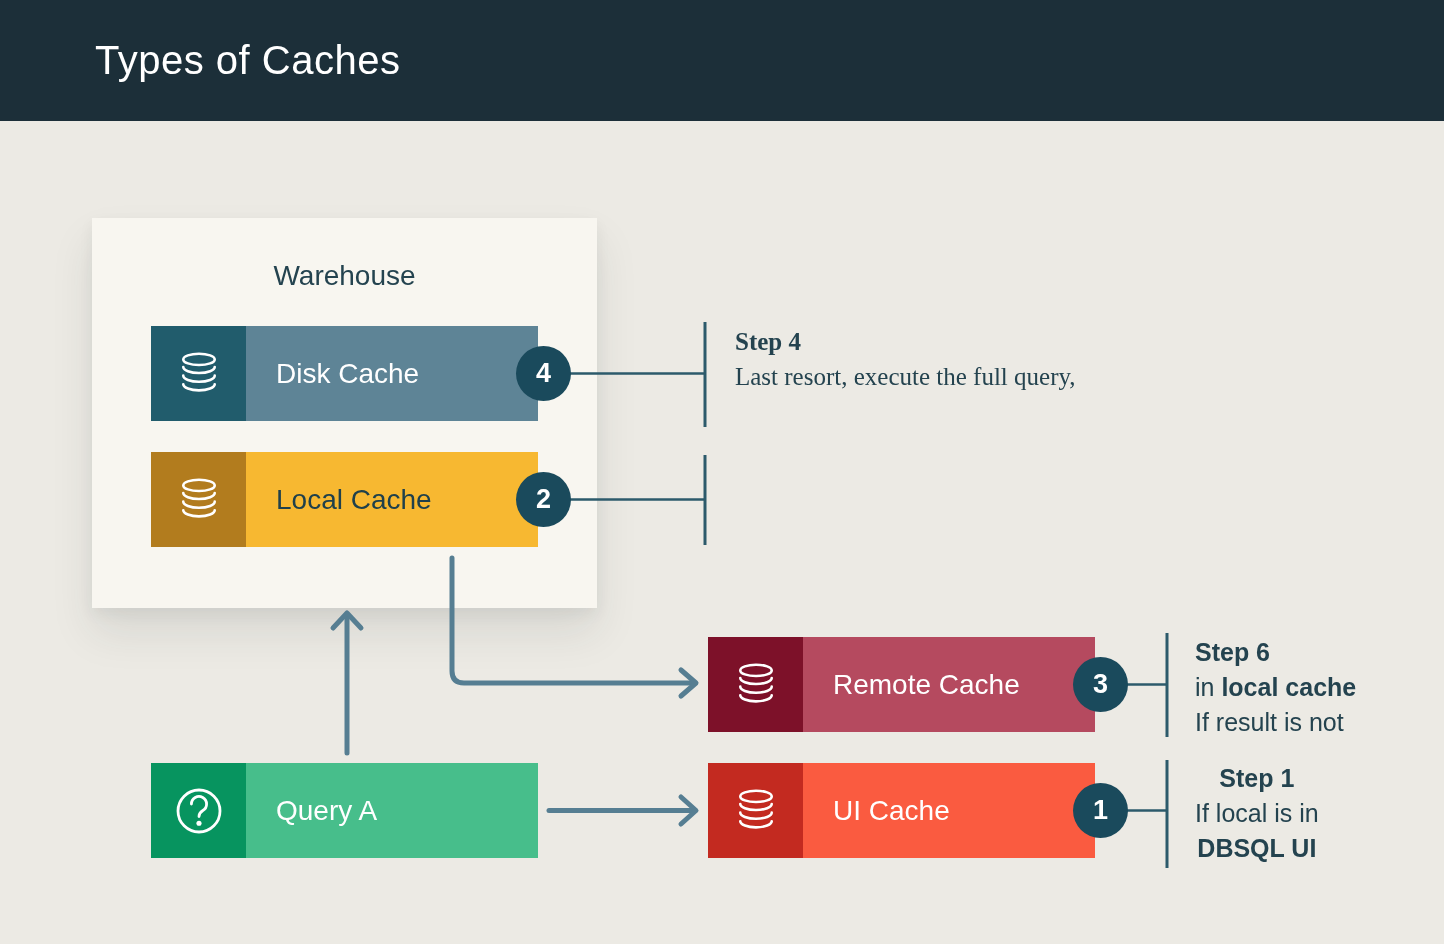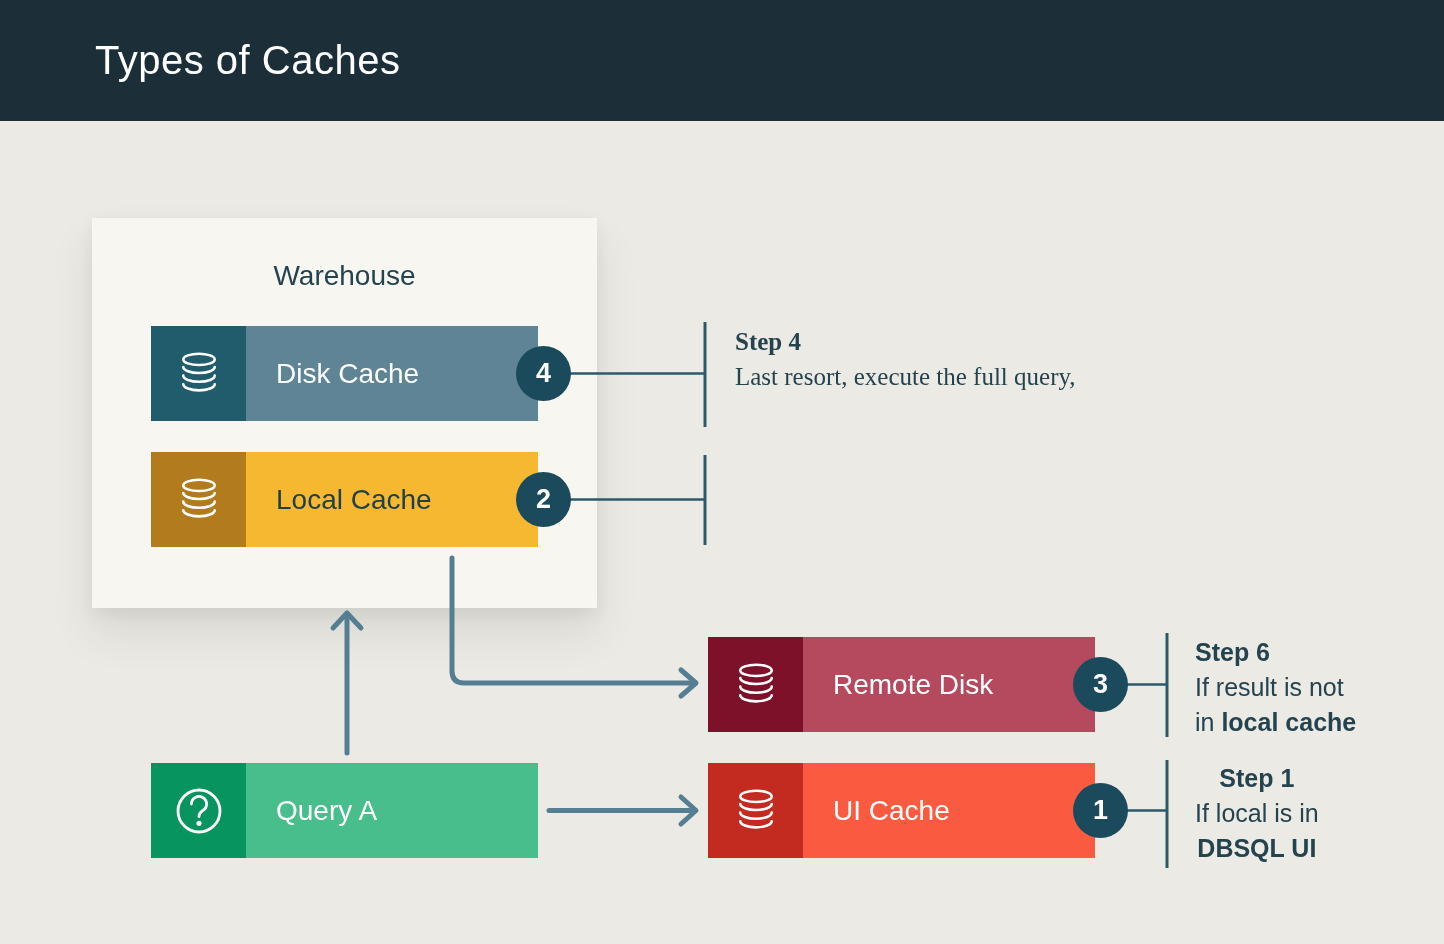--- a/index.html
+++ b/index.html
@@ -121,21 +121,21 @@
 
   <div class="bar bar-remote">
     <div class="iconbox">
       <svg width="52" height="52" viewBox="0 0 48 48">
         <ellipse class="wicon" cx="24" cy="10.5" rx="14.5" ry="5.2"></ellipse>
         <path class="wicon" d="M9.5 17.5 c0 3.1 6.5 5.6 14.5 5.6 s14.5 -2.5 14.5 -5.6"></path>
         <path class="wicon" d="M9.5 25.5 c0 3.1 6.5 5.6 14.5 5.6 s14.5 -2.5 14.5 -5.6"></path>
         <path class="wicon" d="M9.5 33.5 c0 3.1 6.5 5.6 14.5 5.6 s14.5 -2.5 14.5 -5.6"></path>
       </svg>
     </div>
-    <div class="label">Remote Disk</div>
+    <div class="label">Remote Cache</div>
   </div>
 
   <div class="bar bar-query">
     <div class="iconbox">
       <svg width="56" height="56" viewBox="0 0 48 48">
         <circle class="wicon" cx="24" cy="24" r="18" stroke-width="2.2"></circle>
         <path class="wicon" d="M17.5 18 a6.5 6.5 0 1 1 9.8 5.6 c-2.2 1.4 -3.3 2.7 -3.3 5.1" stroke-width="2.6"></path>
         <circle cx="24" cy="34.5" r="2.2" fill="#fff"></circle>
       </svg>
     </div>
@@ -160,22 +160,22 @@
   <div class="badge badge-1">1</div>
 
   <div class="step step-4">
     <div class="t">Step 4</div>
     <div>Last resort, execute the full query,</div>
   </div>
 
 
   <div class="step step-3">
     <div class="t">Step 6</div>
+    <div><span>in </span><b>local cache</b><span></span></div>
     <div>If result is not</div>
-    <div><span>in </span><b>local cache</b><span></span></div>
   </div>
 
   <div class="step step-1">
     <div class="t">Step 1</div>
     <div>If local is in</div>
     <div><span></span><b>DBSQL UI</b><span></span></div>
   </div>
 
 </div>
 

